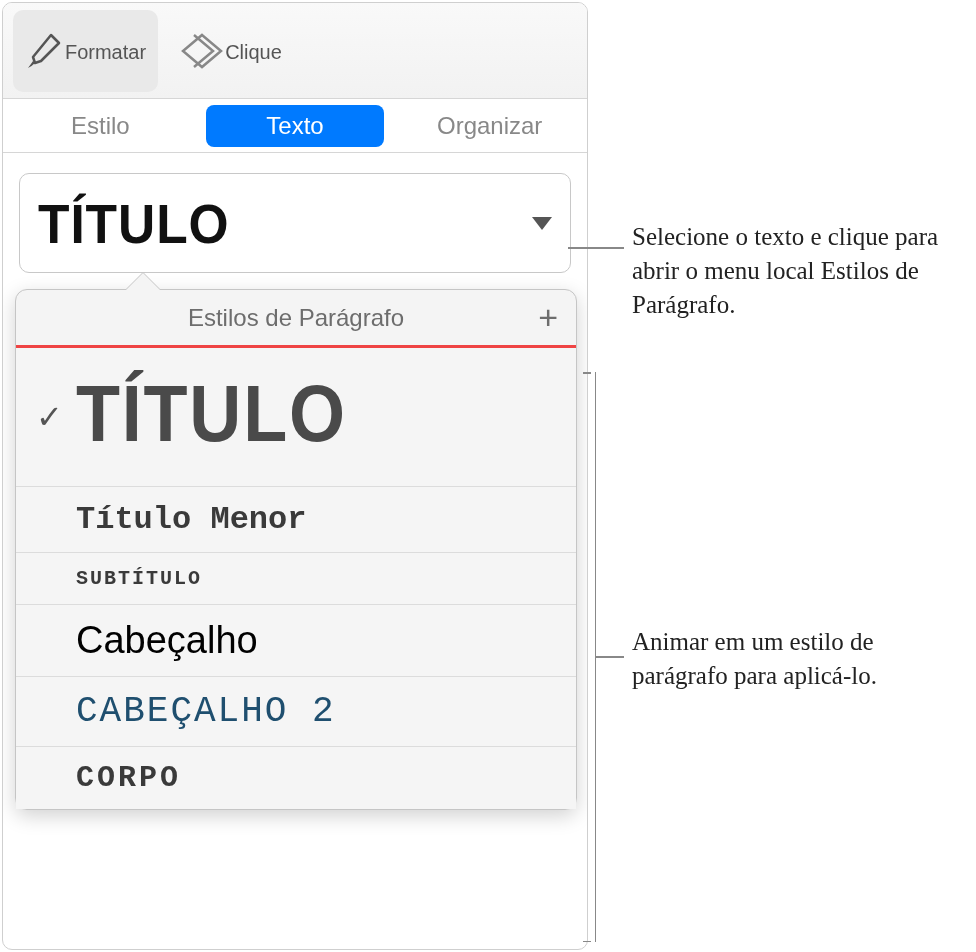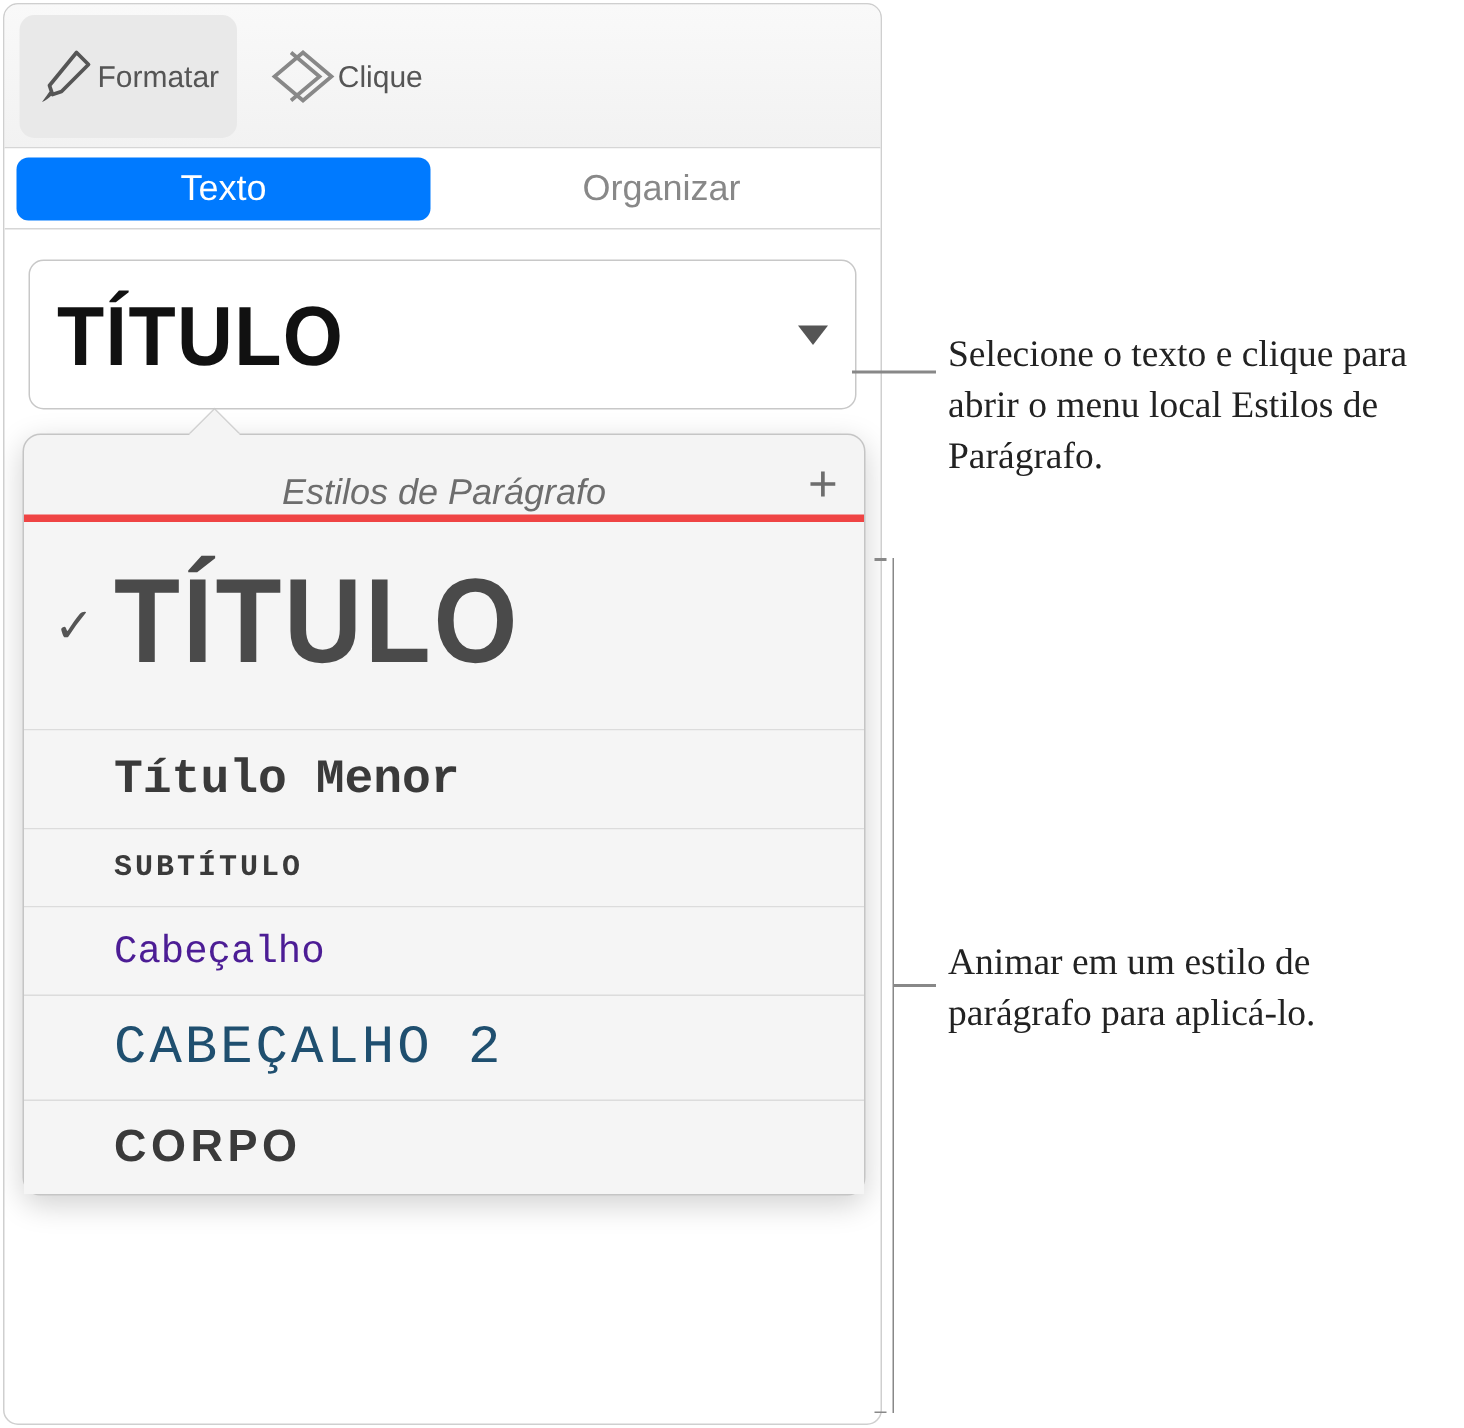--- a/index.html
+++ b/index.html
@@ -114,26 +114,25 @@
     content:"";
     position:absolute;
     top:-17px; left:110px;
     border-left:17px solid transparent;
     border-right:17px solid transparent;
     border-bottom:17px solid #f4f4f4;
     filter: drop-shadow(0 -1px 0 #c5c5c5);
   }
   .popover-header {
     display:flex;
-    align-items:flex-end;
+    align-items:center;
     justify-content:center;
     height:58px;
-    border-bottom:5px solid #ef4444;
+    border-bottom:3px solid #ef4444;
     position:relative;
-    font-style:italic;
   }
   .popover-header .title {
     font-size: 24px;
     color: #6d6d6d;
   }
   .plus {
     position:absolute;
     right:18px;
     font-size: 34px;
     color: #6d6d6d;
@@ -174,32 +173,32 @@
     color:#3a3a3a;
   }
   .st-subtitulo {
     font-family: "Courier New", monospace;
     font-weight: bold;
     font-size: 20px;
     letter-spacing: 2px;
     color:#3a3a3a;
   }
   .st-cabecalho {
-    font-family: Liberation Mono, monospace;
-    font-size: 26px;
-    color:#4c1d95;
+    font-family: Liberation Sans, sans-serif;
+    font-size: 38px;
+    color:#000000;
   }
   .st-cabecalho2 {
     font-family: "Courier New", monospace;
     font-size: 36px;
     letter-spacing: 2px;
     color:#1f4f6f;
   }
   .st-corpo {
-    font-family: Liberation Sans, sans-serif;
+    font-family: Liberation Mono, monospace;
     font-weight: bold;
     font-size: 30px;
     letter-spacing: 3px;
     color:#3a3a3a;
   }
   
   .callout {
     position:absolute;
     font-size: 25px;
     color:#222;
@@ -252,20 +251,21 @@
         <svg width="46" height="40" viewBox="0 0 46 40">
           <path d="M23 4 L42 20 L23 36 L4 20 Z" fill="none" stroke="#888" stroke-width="2.5"></path>
           <path d="M15 4 L34 20 L15 36" fill="none" stroke="#888" stroke-width="2.5"></path>
         </svg>
       </div>
       <span class="label">Clique</span>
     </div>
   </div>
 
   <div class="segmented">
+    <div class="seg-tab">Estilo</div>
     <div class="seg-tab active">Texto</div>
     <div class="seg-tab">Organizar</div>
   </div>
 
   <div class="popup-area">
     <div class="style-button">
       <div class="current">TÍTULO</div>
       <div class="chev"></div>
     </div>
 

